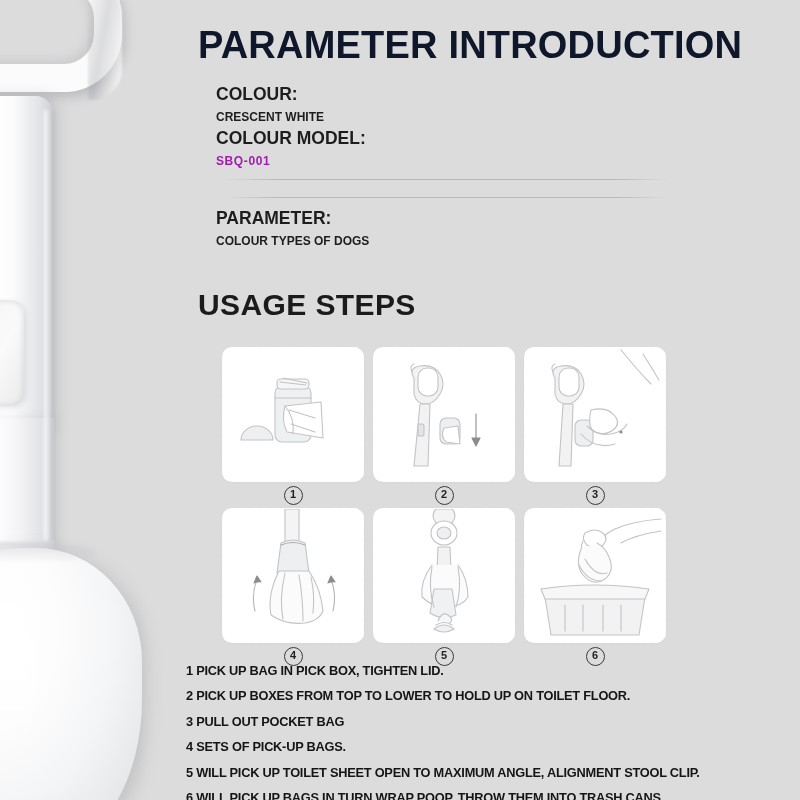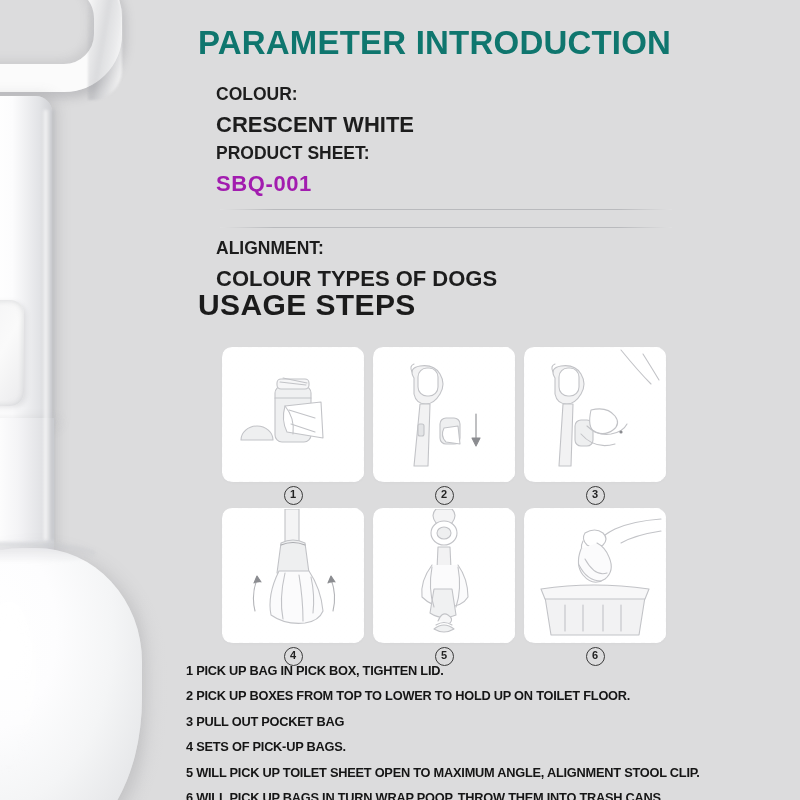--- a/index.html
+++ b/index.html
@@ -155,24 +155,24 @@
     width: 615px;
     height: 800px;
   }
 
   .page-title {
     position: absolute;
     left: 13px;
     top: 24px;
     width: 500px;
     text-align: left;
-    font-size: 33px;
+    font-size: 38px;
     font-weight: 700;
     letter-spacing: 0.2px;
-    color: #0f766e;
+    color: #0f172a;
     white-space: nowrap;
   }
 
   
   .params {
     position: absolute;
     left: 31px;
     top: 82px;
     width: 485px;
   }
@@ -187,21 +187,21 @@
     padding-right: 8px;
   }
   .param-label {
     font-size: 17.5px;
     font-weight: 700;
     color: #1d1d1d;
     line-height: 1.48;
     white-space: nowrap;
   }
   .param-value {
-    font-size: 22px;
+    font-size: 12px;
     font-weight: 700;
     color: #1d1d1d;
     line-height: 1.5;
     white-space: nowrap;
   }
   .param-value.muted {
     color: #a21caf;
     font-weight: 600;
     letter-spacing: 0.6px;
   }
@@ -324,35 +324,35 @@
     <div class="page-title">PARAMETER INTRODUCTION</div>
 
     <div class="params">
 
       <div class="param-row">
         <div class="param-cell">
           <div class="param-label">COLOUR:</div>
           <div class="param-value">CRESCENT WHITE</div>
         </div>
         <div class="param-cell">
-          <div class="param-label">PRODUCT SHEET:</div>
+          <div class="param-label">COLOUR MODEL:</div>
           <div class="param-value muted">SBQ-001</div>
         </div>
       </div>
 
       <div class="param-divider"></div>
 
       <div class="param-row">
       </div>
 
       <div class="param-divider"></div>
 
       <div class="param-row">
         <div class="param-cell">
-          <div class="param-label">ALIGNMENT:</div>
+          <div class="param-label">PARAMETER:</div>
           <div class="param-value">COLOUR TYPES OF DOGS</div>
         </div>
         <div class="param-cell"></div>
       </div>
 
     </div>
 
     <div class="steps-title">USAGE STEPS</div>
 
     <div class="steps-grid">

